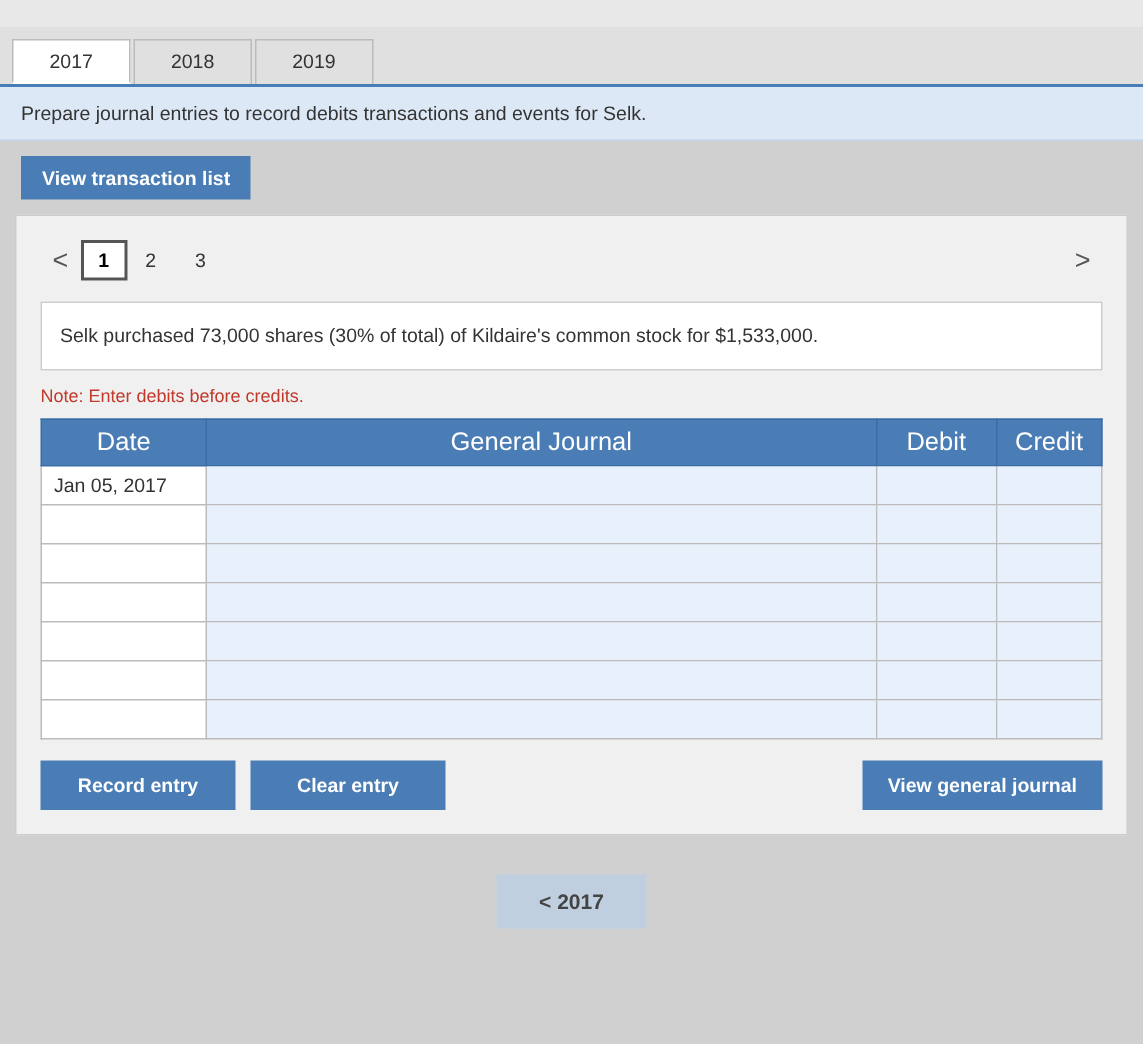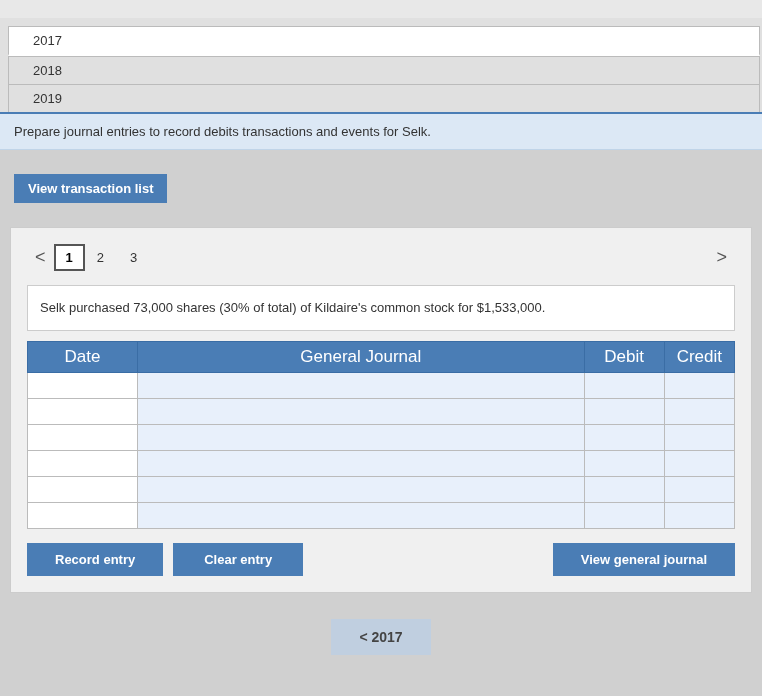--- a/index.html
+++ b/index.html
@@ -12,21 +12,20 @@
     }
     .top-bar {
       background: #e8e8e8;
       height: 18px;
     }
     .tabs-row {
       background: #e0e0e0;
       display: flex;
       padding: 8px 0 0 8px;
       border-bottom: 2px solid #4a7db5;
-      flex-direction: column;
     }
     .tab {
       padding: 6px 24px;
       background: #e0e0e0;
       border: 1px solid #bbb;
       border-bottom: none;
       cursor: pointer;
       font-size: 13px;
       color: #333;
       margin-right: 2px;
@@ -43,21 +42,21 @@
       color: #333;
       border-bottom: 1px solid #c0d4e8;
     }
     .btn-view-transaction {
       background: #4a7db5;
       color: #fff;
       border: none;
       padding: 7px 14px;
       font-size: 13px;
       cursor: pointer;
-      margin: 24px 14px;
+      margin: 10px 14px;
       font-weight: bold;
     }
     .worksheet-container {
       background: #f0f0f0;
       margin: 0 10px 10px 10px;
       padding: 16px;
       border: 1px solid #ccc;
     }
     .worksheet-title {
       font-size: 18px;
@@ -161,21 +160,21 @@
     }
     .buttons-row {
       display: flex;
       gap: 10px;
       align-items: center;
     }
     .btn-action {
       background: #4a7db5;
       color: #fff;
       border: none;
-      padding: 9px 28px;
+      padding: 9px 17px;
       font-size: 13px;
       font-weight: bold;
       cursor: pointer;
       min-width: 130px;
     }
     .btn-action.right {
       margin-left: auto;
     }
     .bottom-nav {
       display: flex;
@@ -231,31 +230,38 @@
     <div class="page-num active">1</div>
     <div class="page-num-inactive">2</div>
     <div class="page-num-inactive">3</div>
     <div class="nav-right">&gt;</div>
   </div>
 
   <div class="description-box">
     <span>Selk purchased 73,000 shares (30% of total) of Kildaire's common stock for $1,533,000.</span>
   </div>
 
+  <div class="note-text">Note: Enter debits before credits.</div>
 
   <table class="journal-table">
     <thead>
       <tr>
         <th class="date-col">Date</th>
         <th class="journal-col">General Journal</th>
         <th class="debit-col">Debit</th>
         <th class="credit-col">Credit</th>
       </tr>
     </thead>
     <tbody>
+      <tr>
+        <td class="date-cell">Jan 05, 2017</td>
+        <td><input type="text" style=""></td>
+        <td><input type="text" style=""></td>
+        <td><input type="text" style=""></td>
+      </tr>
       <tr>
         <td class="empty-date"></td>
         <td><input type="text" style=""></td>
         <td><input type="text" style=""></td>
         <td><input type="text" style=""></td>
       </tr>
       <tr>
         <td class="empty-date"></td>
         <td><input type="text" style=""></td>
         <td><input type="text" style=""></td>

